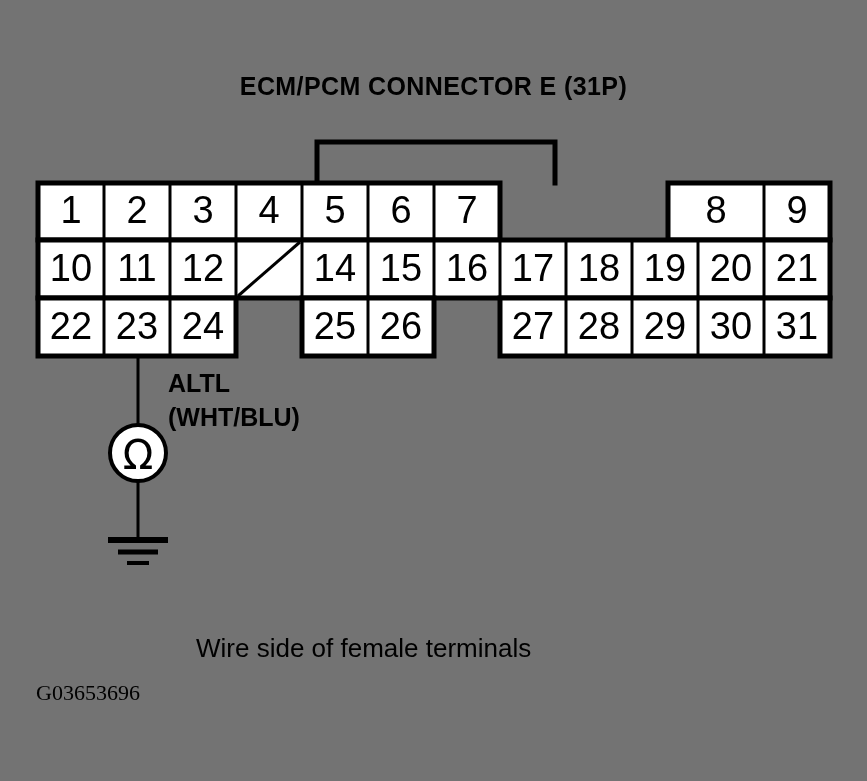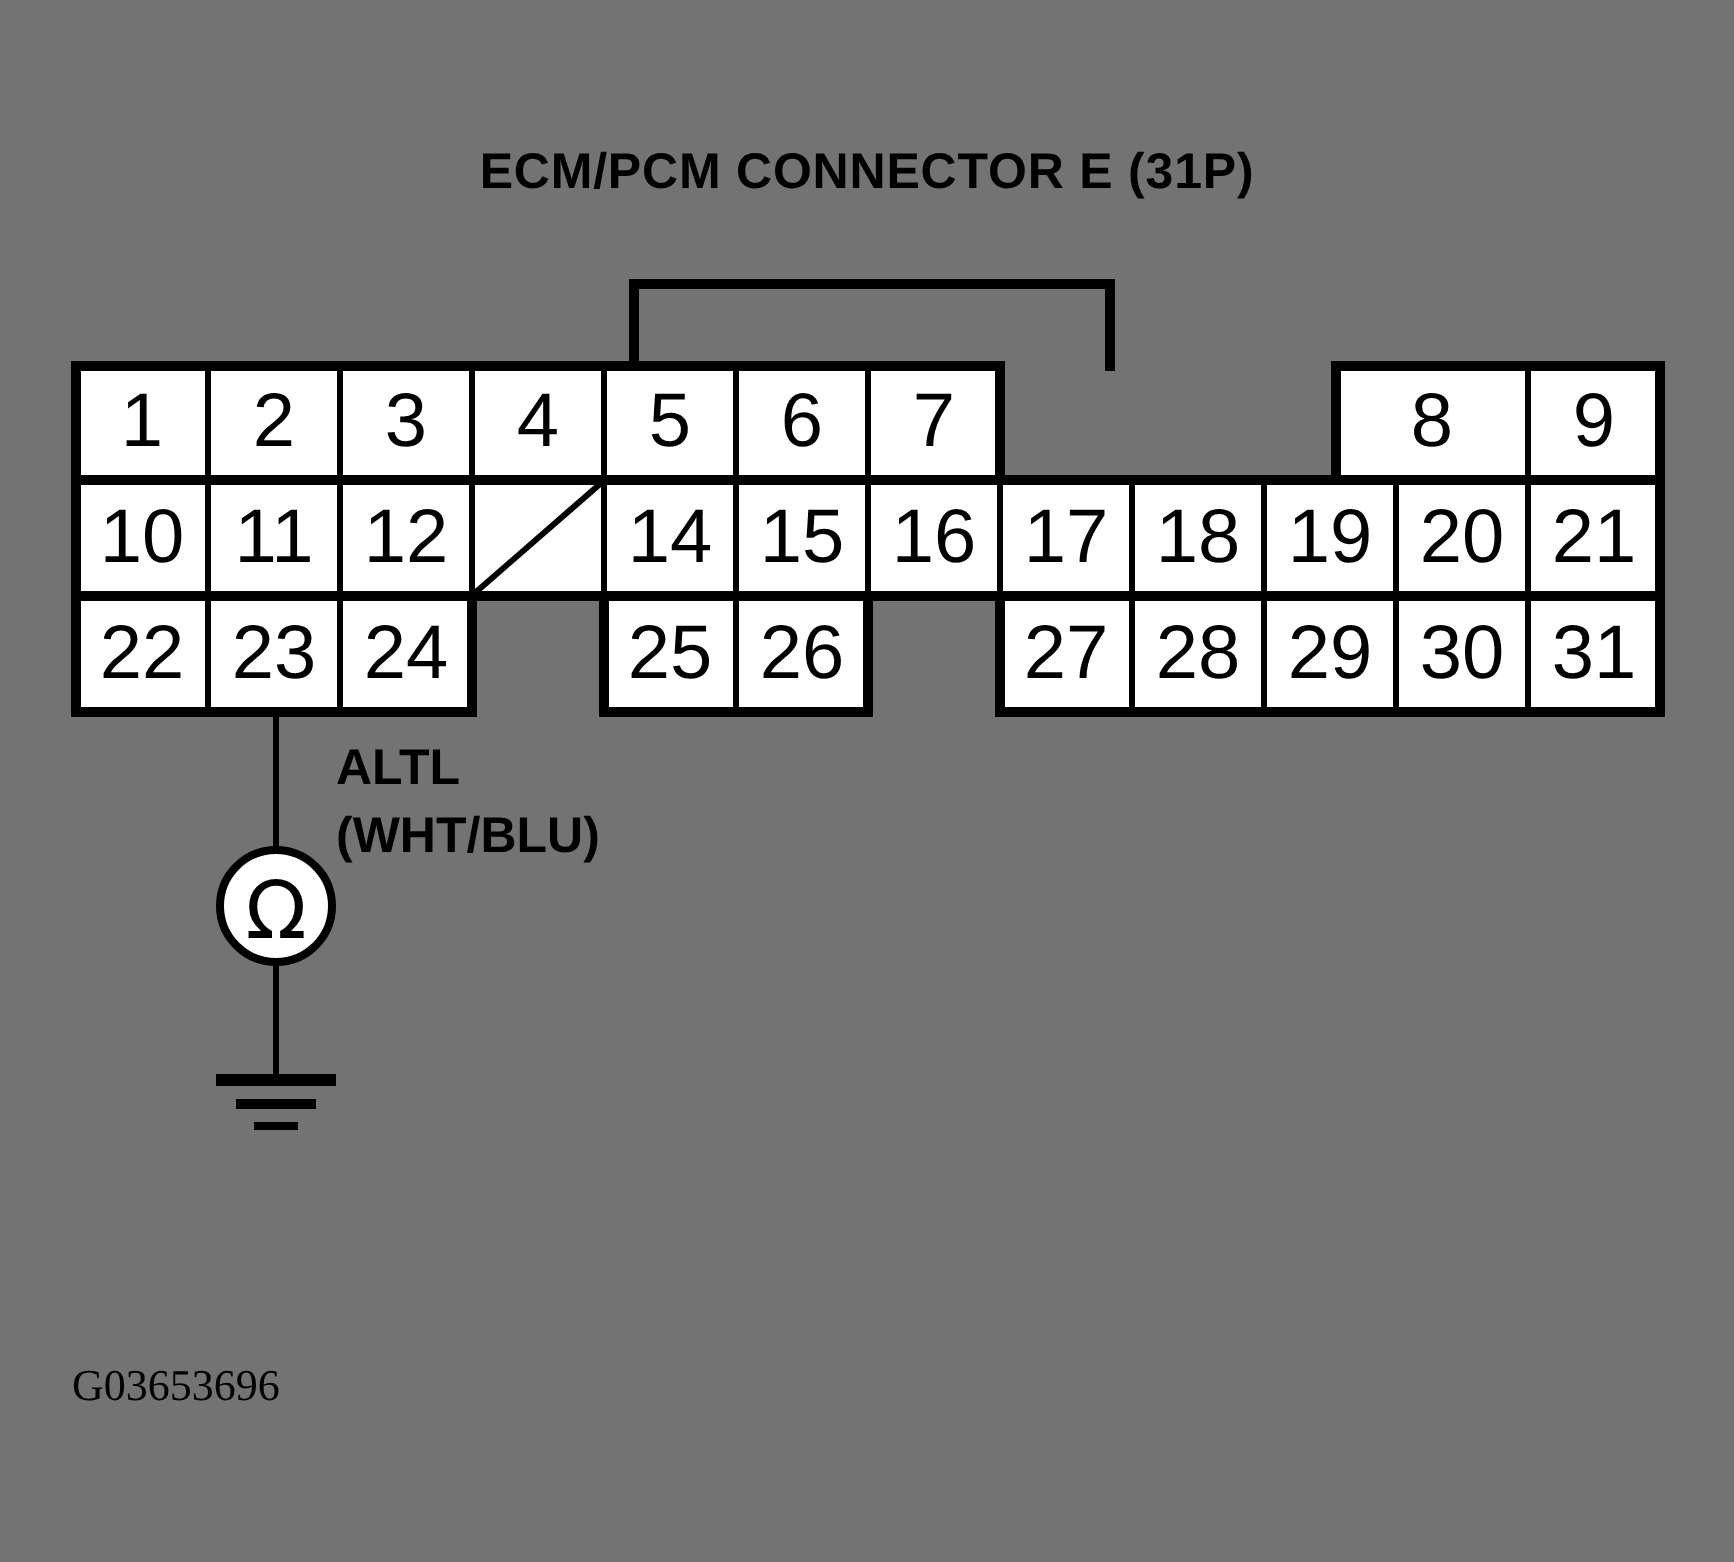--- a/index.html
+++ b/index.html
@@ -176,16 +176,17 @@
         <line x1="118" y1="552" x2="158" y2="552" stroke="#000000" stroke-width="5"></line>
         <line x1="127" y1="563" x2="149" y2="563" stroke="#000000" stroke-width="4"></line>
       </g>
 
       <text class="wire-label" x="168" y="392">ALTL</text>
       <text class="wire-label" x="168" y="426">(WHT/BLU)</text>
     </g>
 
   </svg>
 
+  <div id="caption">Wire side of female terminals</div>
 
   <div id="figure-id">G03653696</div>
 
 </div>
 
 </body></html>

